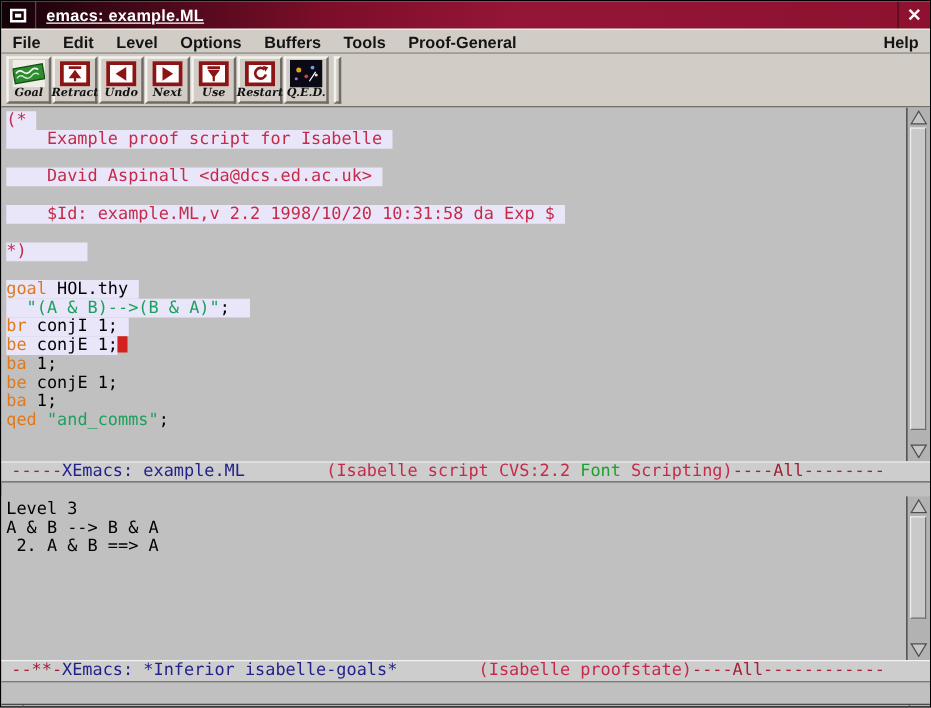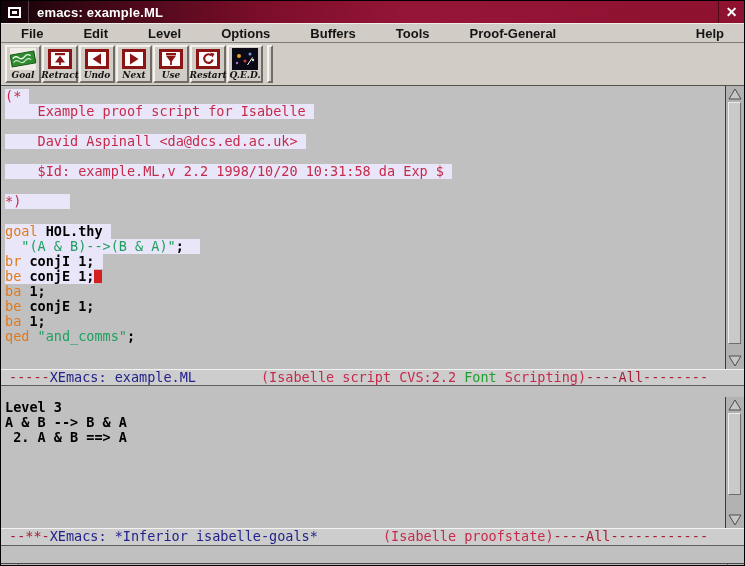--- a/index.html
+++ b/index.html
@@ -18,29 +18,29 @@
 
   
   .titlebar{ height:22px; flex:0 0 22px; display:flex; align-items:center;
     background:linear-gradient(90deg,#120208 0%,#3c0715 12%,#7c0e29 35%,#951536 55%,#8e1130 100%);
     color:#fff; }
   .menu-box{ width:28px; height:22px; display:flex; align-items:center; justify-content:center;
     border-right:1px solid rgba(255,255,255,.25); cursor:default; }
   .menu-box-glyph{ width:13px; height:11px; border:2px solid #fff; display:flex; align-items:center; justify-content:center; }
   .menu-box-glyph::after{ content:""; width:5px; height:3px; background:#fff; display:block; }
   .title-text{ flex:1; font-size:13px; font-weight:bold; padding-left:8px; letter-spacing:.2px;
-    white-space:nowrap; overflow:hidden; }
+    white-space:nowrap; overflow:hidden;text-decoration:underline; }
   .close-btn{ width:26px; height:22px; display:flex; align-items:center; justify-content:center;
     border-left:1px solid rgba(0,0,0,.45); font-weight:bold; font-size:14px; color:#fff; }
 
   
   .menubar{ height:20px; flex:0 0 20px; background:var(--chrome-bg);
     border-top:1px solid #efece6; border-bottom:1px solid #7e7a74;
     display:flex; align-items:center; font-size:13px; font-weight:bold; color:#141414; }
-  .menu-item{ padding:0 20px; white-space:nowrap; }
+  .menu-item{ padding:0 9px; white-space:nowrap; }
   .menu-spacer{ flex:1; }
 
   
   .toolbar{ height:43px; flex:0 0 43px; background:var(--chrome-bg);
     border-bottom:1px solid #55524d; display:flex; align-items:center; padding-left:4px; }
   .tool-btn{ width:36px; height:38px; margin-right:1px; background:var(--chrome-bg);
     border:2px solid; border-color:#f3f1ec #6f6b65 #6f6b65 #f3f1ec;
     display:flex; flex-direction:column; align-items:center; justify-content:flex-start; padding-top:1px; }
   .tool-icon{ width:26px; height:22px; display:flex; align-items:center; justify-content:center; }
   .icon-frame{ width:24px; height:20px; background:#fdfdfd; border:3px solid var(--icon-red);
@@ -55,21 +55,21 @@
   .script-buffer{ flex:0 0 283px; }
   .goals-buffer{ flex:0 0 131px;margin-top:11px; }
   .text-col{ position:absolute; left:0; top:0; right:19px; bottom:0; padding:3px 0 0 4px;
     font-family:"DejaVu Sans Mono", monospace; font-size:13.5px; line-height:15px; color:var(--text); }
   .line{ height:15px; white-space:pre; }
   .linecontent{ display:inline-block; white-space:pre; }
   .linecontent.locked{ background:var(--locked-bg); }
   .c-comment{ color:var(--comment); }
   .c-keyword{ color:var(--keyword); }
   .c-string{ color:var(--string); }
-  .c-plain{ color:var(--text);font-weight:bold; }
+  .c-plain{ color:var(--text); }
   .cursor{ display:inline-block; width:8px; height:13px; background:var(--cursor);
     vertical-align:-2px; }
 
   
   .scrollbar{ position:absolute; top:0; right:0; bottom:0; width:19px;
     background:#b2b2b2; border-left:1px solid #3a3a3a; }
   .sb-arrow{ position:absolute; left:1px; width:16px; height:14px;
     display:flex; align-items:center; justify-content:center; }
   .sb-up{ top:1px; } .sb-down{ bottom:1px; }
   .sb-thumb{ position:absolute; left:2px; width:13px; background:#c9c9c9;

